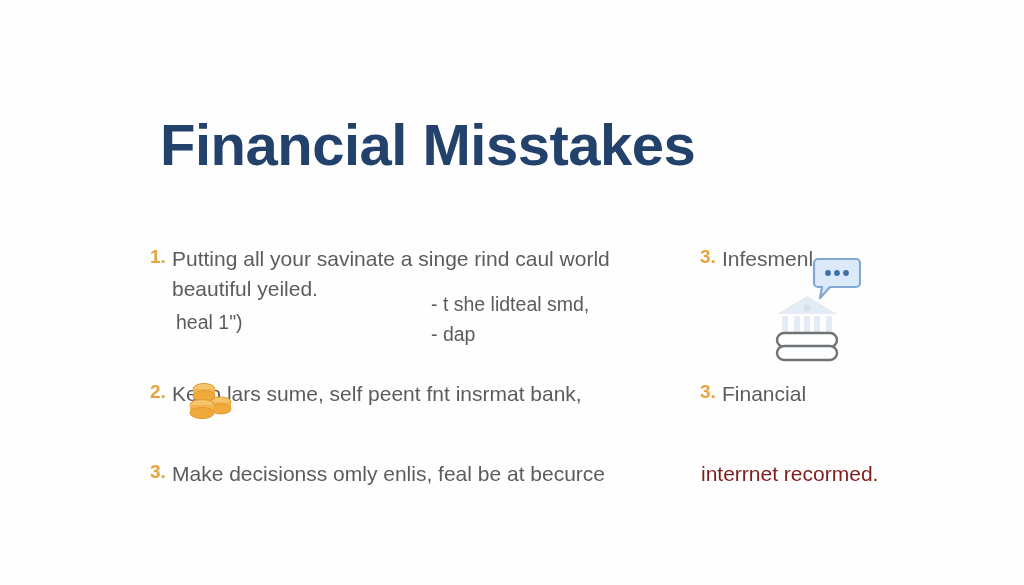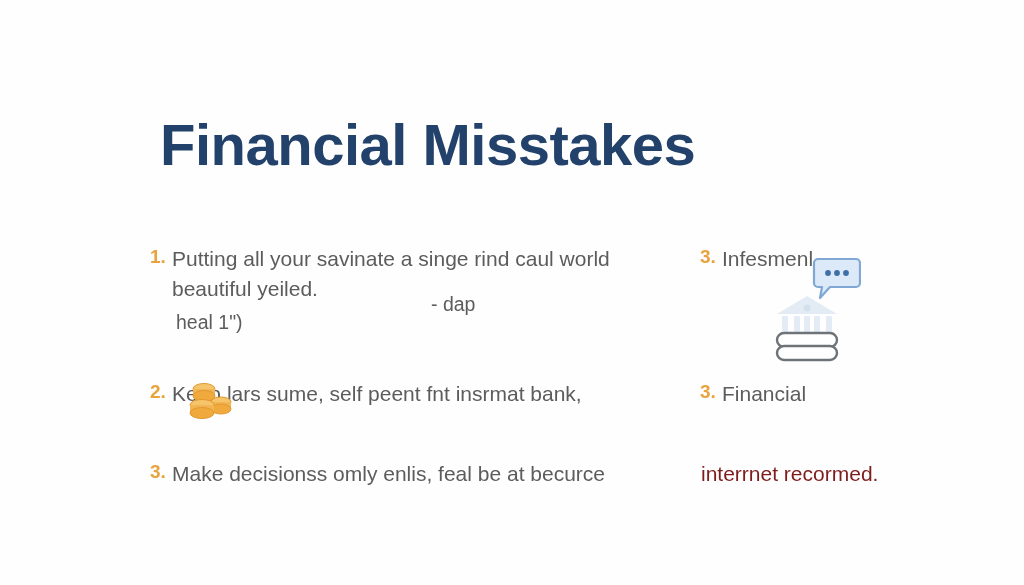--- a/index.html
+++ b/index.html
@@ -93,21 +93,21 @@
     left: 0;
     top: 0;
     width: 250px;
   }
   .sub-right {
     position: absolute;
     left: 255px;
     top: -18px;
     width: 260px;
   }
-  .sub-right .subline + .subline { margin-top: 2px; margin-left: 24px; }
+  .sub-right .subline + .subline { margin-top: 2px; }
 
   .r-item-1 { position: absolute; left: 0; top: 0; width: 300px; }
   .r-item-2 { position: absolute; left: 0; top: 135px; width: 300px; }
   .r-tail  {
     position: absolute;
     left: 1px;
     top: 215px;
     width: 300px;
     font-size: 21px;
     color: #7f1d1d;
@@ -156,20 +156,21 @@
       <div class="item item-1">
         <span class="num">1.</span>
         <span class="body">Putting all your savinate a singe rind caul world beautiful yeiled.</span>
       </div>
 
       <div class="sub-wrap">
         <div class="sub-left">
           <div class="subline">heal 1")</div>
         </div>
         <div class="sub-right">
+          <div class="subline">- t she lidteal smd,</div>
           <div class="subline">- dap</div>
         </div>
       </div>
 
       <div class="item item-2">
         <span class="num">2.</span>
         <span class="body">Keep lars sume, self peent fnt insrmat bank,</span>
       </div>
 
       <div class="item item-3">

